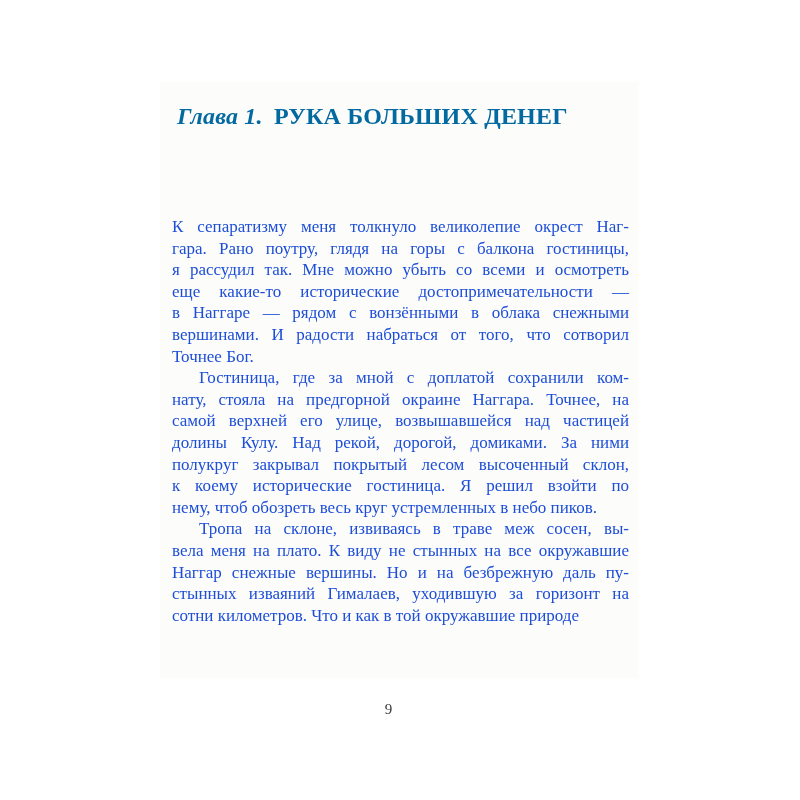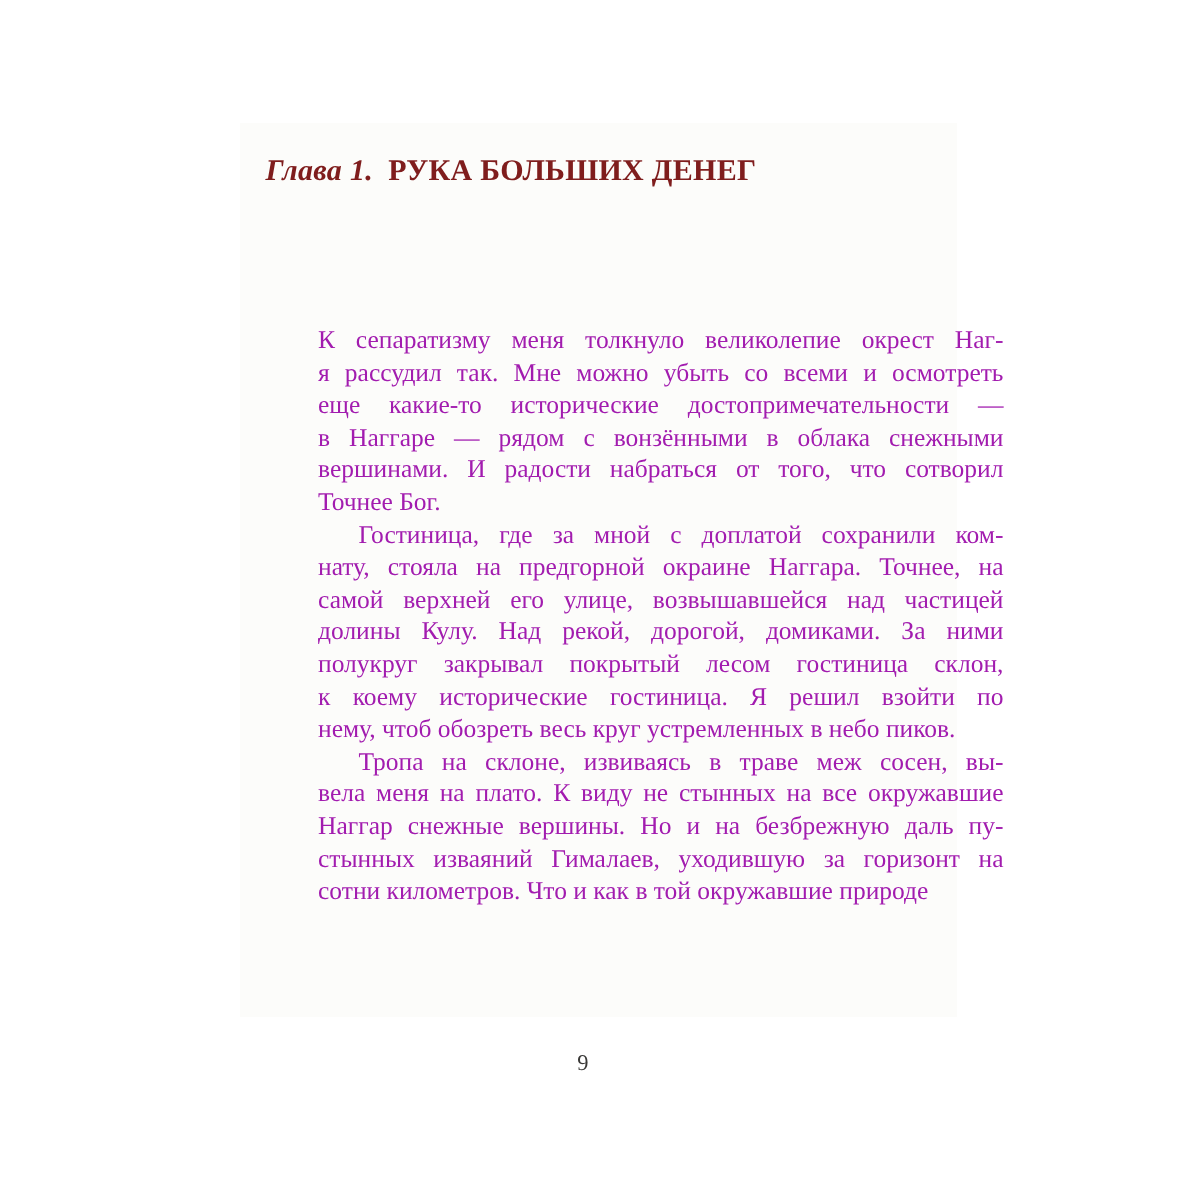--- a/index.html
+++ b/index.html
@@ -23,41 +23,40 @@
     top: 82px;
     width: 478px;
     height: 596px;
     background: #fcfcfa;
   }
   .heading {
     position: absolute;
     left: 177px;
     top: 103px;
     margin: 0;
-    font-size: 20px;
+    font-size: 24px;
     font-weight: bold;
     letter-spacing: 0.2px;
     white-space: nowrap;
-    color: #7f1d1d;
+    color: #0369a1;
   }
   .heading .chapter-num {
     font-style: italic;
   }
   .heading .chapter-title {
     margin-left: 5px;
   }
   .body-text {
     position: absolute;
     left: 172px;
     top: 216px;
     width: 457px;
     font-size: 17px;
     line-height: 21.6px;
-    color: #a21caf;
-    margin-left: 40px;
+    color: #1d4ed8;
   }
   .para {
     margin: 0;
   }
   .line {
     text-align: justify;
     text-align-last: justify;
   }
   .line.last {
     text-align-last: left;
@@ -82,32 +81,33 @@
   <div class="page-tint"></div>
 
   <h1 class="heading">
     <span class="chapter-num">Глава 1.</span>
     <span class="chapter-title">РУКА БОЛЬШИХ ДЕНЕГ</span>
   </h1>
 
   <div class="body-text" id="body-text">
       <div class="para">
         <div class="line">К сепаратизму меня толкнуло великолепие окрест Наг-</div>
+        <div class="line">гара. Рано поутру, глядя на горы с балкона гостиницы,</div>
         <div class="line">я рассудил так. Мне можно убыть со всеми и осмотреть</div>
         <div class="line">еще какие-то исторические достопримечательности —</div>
         <div class="line">в Наггаре — рядом с вонзёнными в облака снежными</div>
         <div class="line">вершинами. И радости набраться от того, что сотворил</div>
         <div class="line last">Точнее Бог.</div>
       </div>
       <div class="para indent">
         <div class="line">Гостиница, где за мной с доплатой сохранили ком-</div>
         <div class="line">нату, стояла на предгорной окраине Наггара. Точнее, на</div>
         <div class="line">самой верхней его улице, возвышавшейся над частицей</div>
         <div class="line">долины Кулу. Над рекой, дорогой, домиками. За ними</div>
-        <div class="line">полукруг закрывал покрытый лесом гостиница склон,</div>
+        <div class="line">полукруг закрывал покрытый лесом высоченный склон,</div>
         <div class="line">к коему исторические гостиница. Я решил взойти по</div>
         <div class="line last">нему, чтоб обозреть весь круг устремленных в небо пиков.</div>
       </div>
       <div class="para indent">
         <div class="line">Тропа на склоне, извиваясь в траве меж сосен, вы-</div>
         <div class="line">вела меня на плато. К виду не стынных на все окружавшие</div>
         <div class="line">Наггар снежные вершины. Но и на безбрежную даль пу-</div>
         <div class="line">стынных изваяний Гималаев, уходившую за горизонт на</div>
         <div class="line last">сотни километров. Что и как в той окружавшие природе</div>
       </div>

